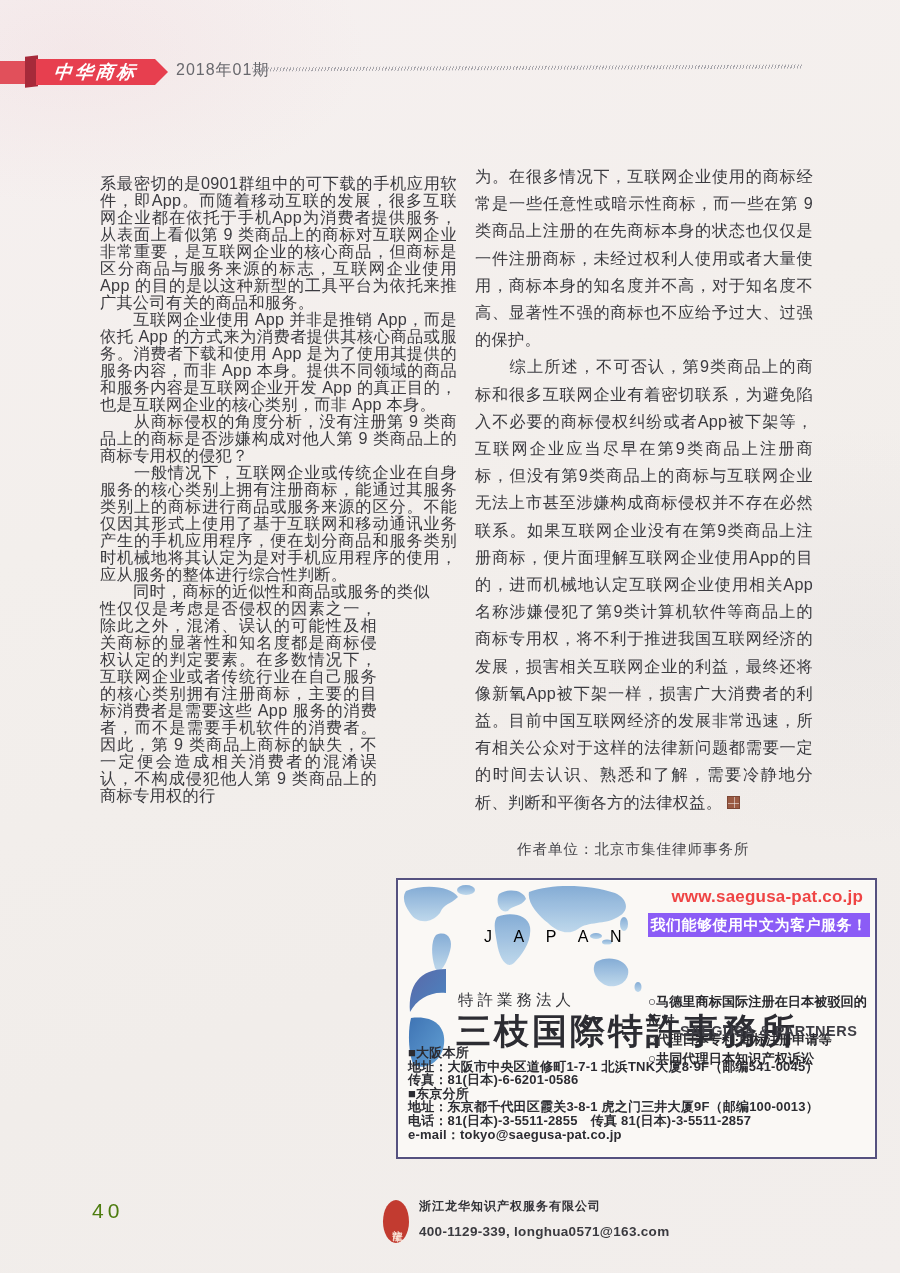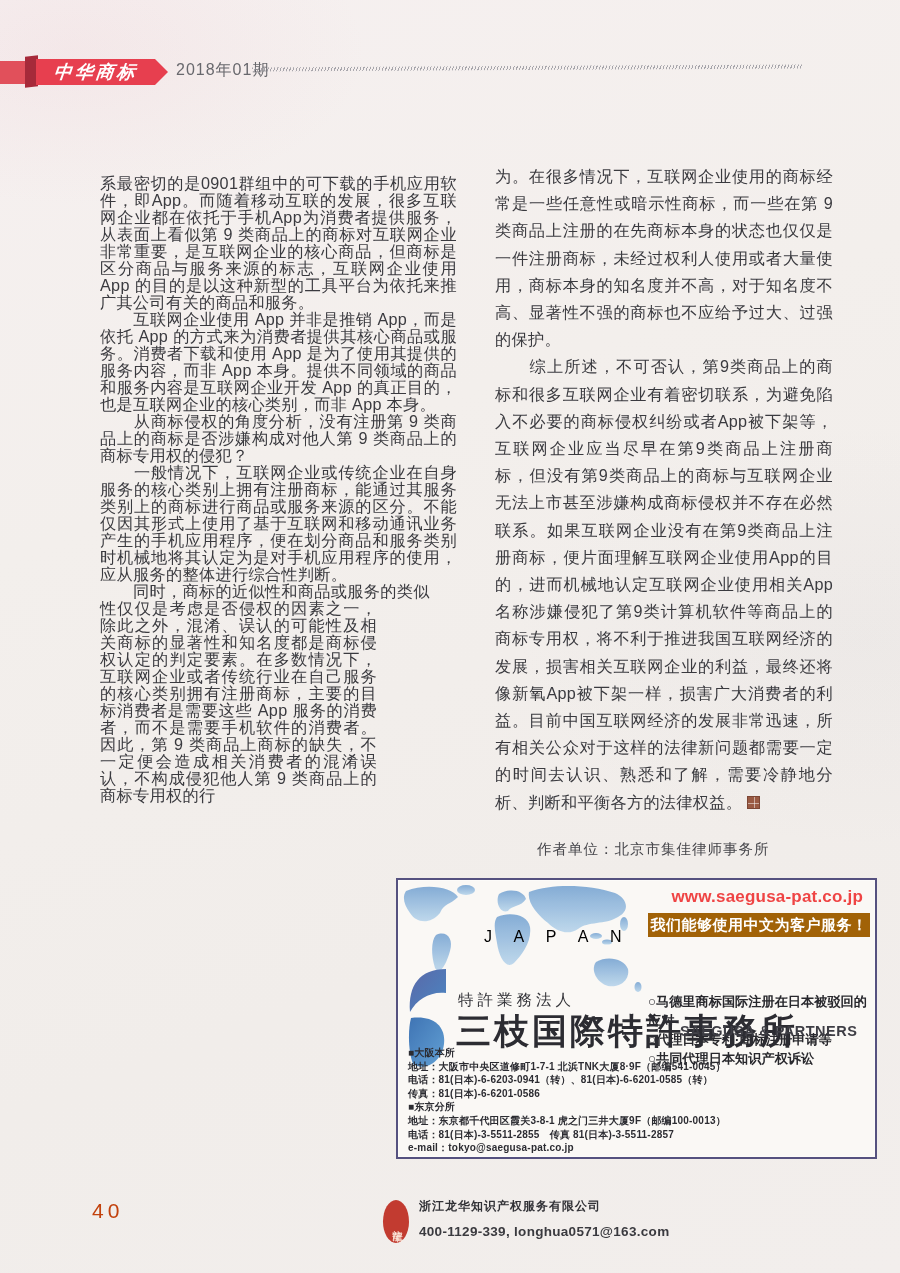--- a/index.html
+++ b/index.html
@@ -40,21 +40,21 @@
   }
 
   
   .col-left {
     position:absolute; left:100px; top:163px; width:357px;
     font-size:16.2px; line-height:17px; letter-spacing:0.3px; text-align:justify;margin-top:12px;
   }
   .col-left .cont { width:277px; }
   .col-right {
     position:absolute; left:475px; top:163px; width:338px;
-    font-size:16.2px; line-height:27.2px; letter-spacing:0.3px; text-align:justify;margin-left:20px;
+    font-size:16.2px; line-height:27.2px; letter-spacing:0.3px; text-align:justify;
   }
   .para { margin:0; }
   .author-credit {
     margin-top:20px; padding-left:42px; text-align:left;
     font-family:"DejaVu Serif", serif; font-size:14.5px; color:#46464b; letter-spacing:1px;
   }
   .end-mark {
     display:inline-block; width:13px; height:13px; margin-left:5px; vertical-align:-1px;
     background:
       linear-gradient(rgba(255,255,255,.5),rgba(255,255,255,.5)) 6px 0/1px 13px no-repeat,
@@ -68,35 +68,35 @@
     position:absolute; left:396px; top:878px; width:481px; height:281px;
     background:#faf8f5; border:2px solid #55517f; box-shadow:inset 0 0 0 1px #fcfbf9;
   }
   .ad-map { position:absolute; left:2px; top:3px; width:252px; height:118px; }
   .japan-label {
     position:absolute; left:86px; top:48px; color:#000000; font-size:16px;
     letter-spacing:9px; font-weight:normal;
   }
   .ad-website { position:absolute; right:12px; top:7px; font-size:17px; font-weight:bold; color:#ef4444; letter-spacing:0.2px; }
   .ad-banner {
-    position:absolute; left:250px; top:33px; width:222px; height:24px; background:#a16207;
+    position:absolute; left:250px; top:33px; width:222px; height:24px; background:#8b5cf6;
     color:#fff; font-weight:bold; font-size:15px; display:flex; align-items:center; justify-content:center;
     letter-spacing:0.5px;
   }
   .ad-services { position:absolute; left:250px; top:64px; font-size:13.2px; font-weight:bold; color:#28282d;margin-top:48px; }
   .ad-services div { line-height:19px; }
   .firm-logo { position:absolute; left:6px; top:87px; width:46px; height:106px; }
   .firm-type { position:absolute; left:60px; top:110px; font-size:15.5px; letter-spacing:4px; color:#35353a; }
   .firm-name { position:absolute; left:58px; top:128px; font-size:35px; letter-spacing:3px; color:#2c2c32; font-weight:700; }
   .firm-name-en { position:absolute; left:282px; top:143px; font-size:14.5px; color:#3d3d44; letter-spacing:0.5px; font-weight:bold; }
-  .ad-address { position:absolute; left:10px; top:166px; font-size:10px; font-weight:bold; color:#2c2c32; }
+  .ad-address { position:absolute; left:10px; top:166px; font-size:13px; font-weight:bold; color:#2c2c32; }
   .ad-address div { line-height:13.6px; letter-spacing:0.2px; }
 
   
-  .page-num { position:absolute; left:92px; top:1199px; font-size:21px; letter-spacing:4px; color:#c2410c; }
+  .page-num { position:absolute; left:92px; top:1199px; font-size:21px; letter-spacing:4px; color:#4d7c0f; }
   .company-seal {
     position:absolute; left:383px; top:1200px; width:26px; height:43px; background:#c23b30;
     border-radius:50%; color:#fff4e8; display:flex; align-items:center; justify-content:center;
     writing-mode:vertical-rl; text-orientation:upright; font-family:"DejaVu Serif", serif;
     font-size:11px; letter-spacing:1px;
   }
   .company-name { position:absolute; left:419px; top:1198px; font-size:12px; font-weight:bold; color:#313136; letter-spacing:1px; }
   .company-contact { position:absolute; left:419px; top:1224px; font-size:13.5px; font-weight:bold; color:#3a3a3f; letter-spacing:0.3px; }
 </style>
 </head>
@@ -170,21 +170,20 @@
     </defs>
     <path d="M42,2 C16,2 4,18 6,45 C13,32 27,24 42,26 Z" fill="url(#sg1)"></path>
     <path d="M7,51 C29,48 42,59 40,77 C38,95 20,105 9,97 C4,84 4,62 7,51 Z" fill="url(#sg2)"></path>
   </svg>
   <div class="firm-type">特許業務法人</div>
   <div class="firm-name">三枝国際特許事務所</div>
   <div class="firm-name-en">SAEGUSA &amp; PARTNERS</div>
   <div class="ad-address">
       <div class="addr">■大阪本所</div>
       <div class="addr">地址：大阪市中央区道修町1-7-1 北浜TNK大厦8·9F（邮编541-0045）</div>
-      <div class="addr">电话：81(日本)-6-6203-0941（转）、81(日本)-6-6201-0585（转）</div>
       <div class="addr">传真：81(日本)-6-6201-0586</div>
       <div class="addr">■东京分所</div>
       <div class="addr">地址：东京都千代田区霞关3-8-1 虎之门三井大厦9F（邮编100-0013）</div>
       <div class="addr">电话：81(日本)-3-5511-2855　传真 81(日本)-3-5511-2857</div>
       <div class="addr">e-mail：tokyo@saegusa-pat.co.jp</div>
     </div>
 </div>
 
 <div class="page-num">40</div>
 <div class="company-seal">龍華</div>

